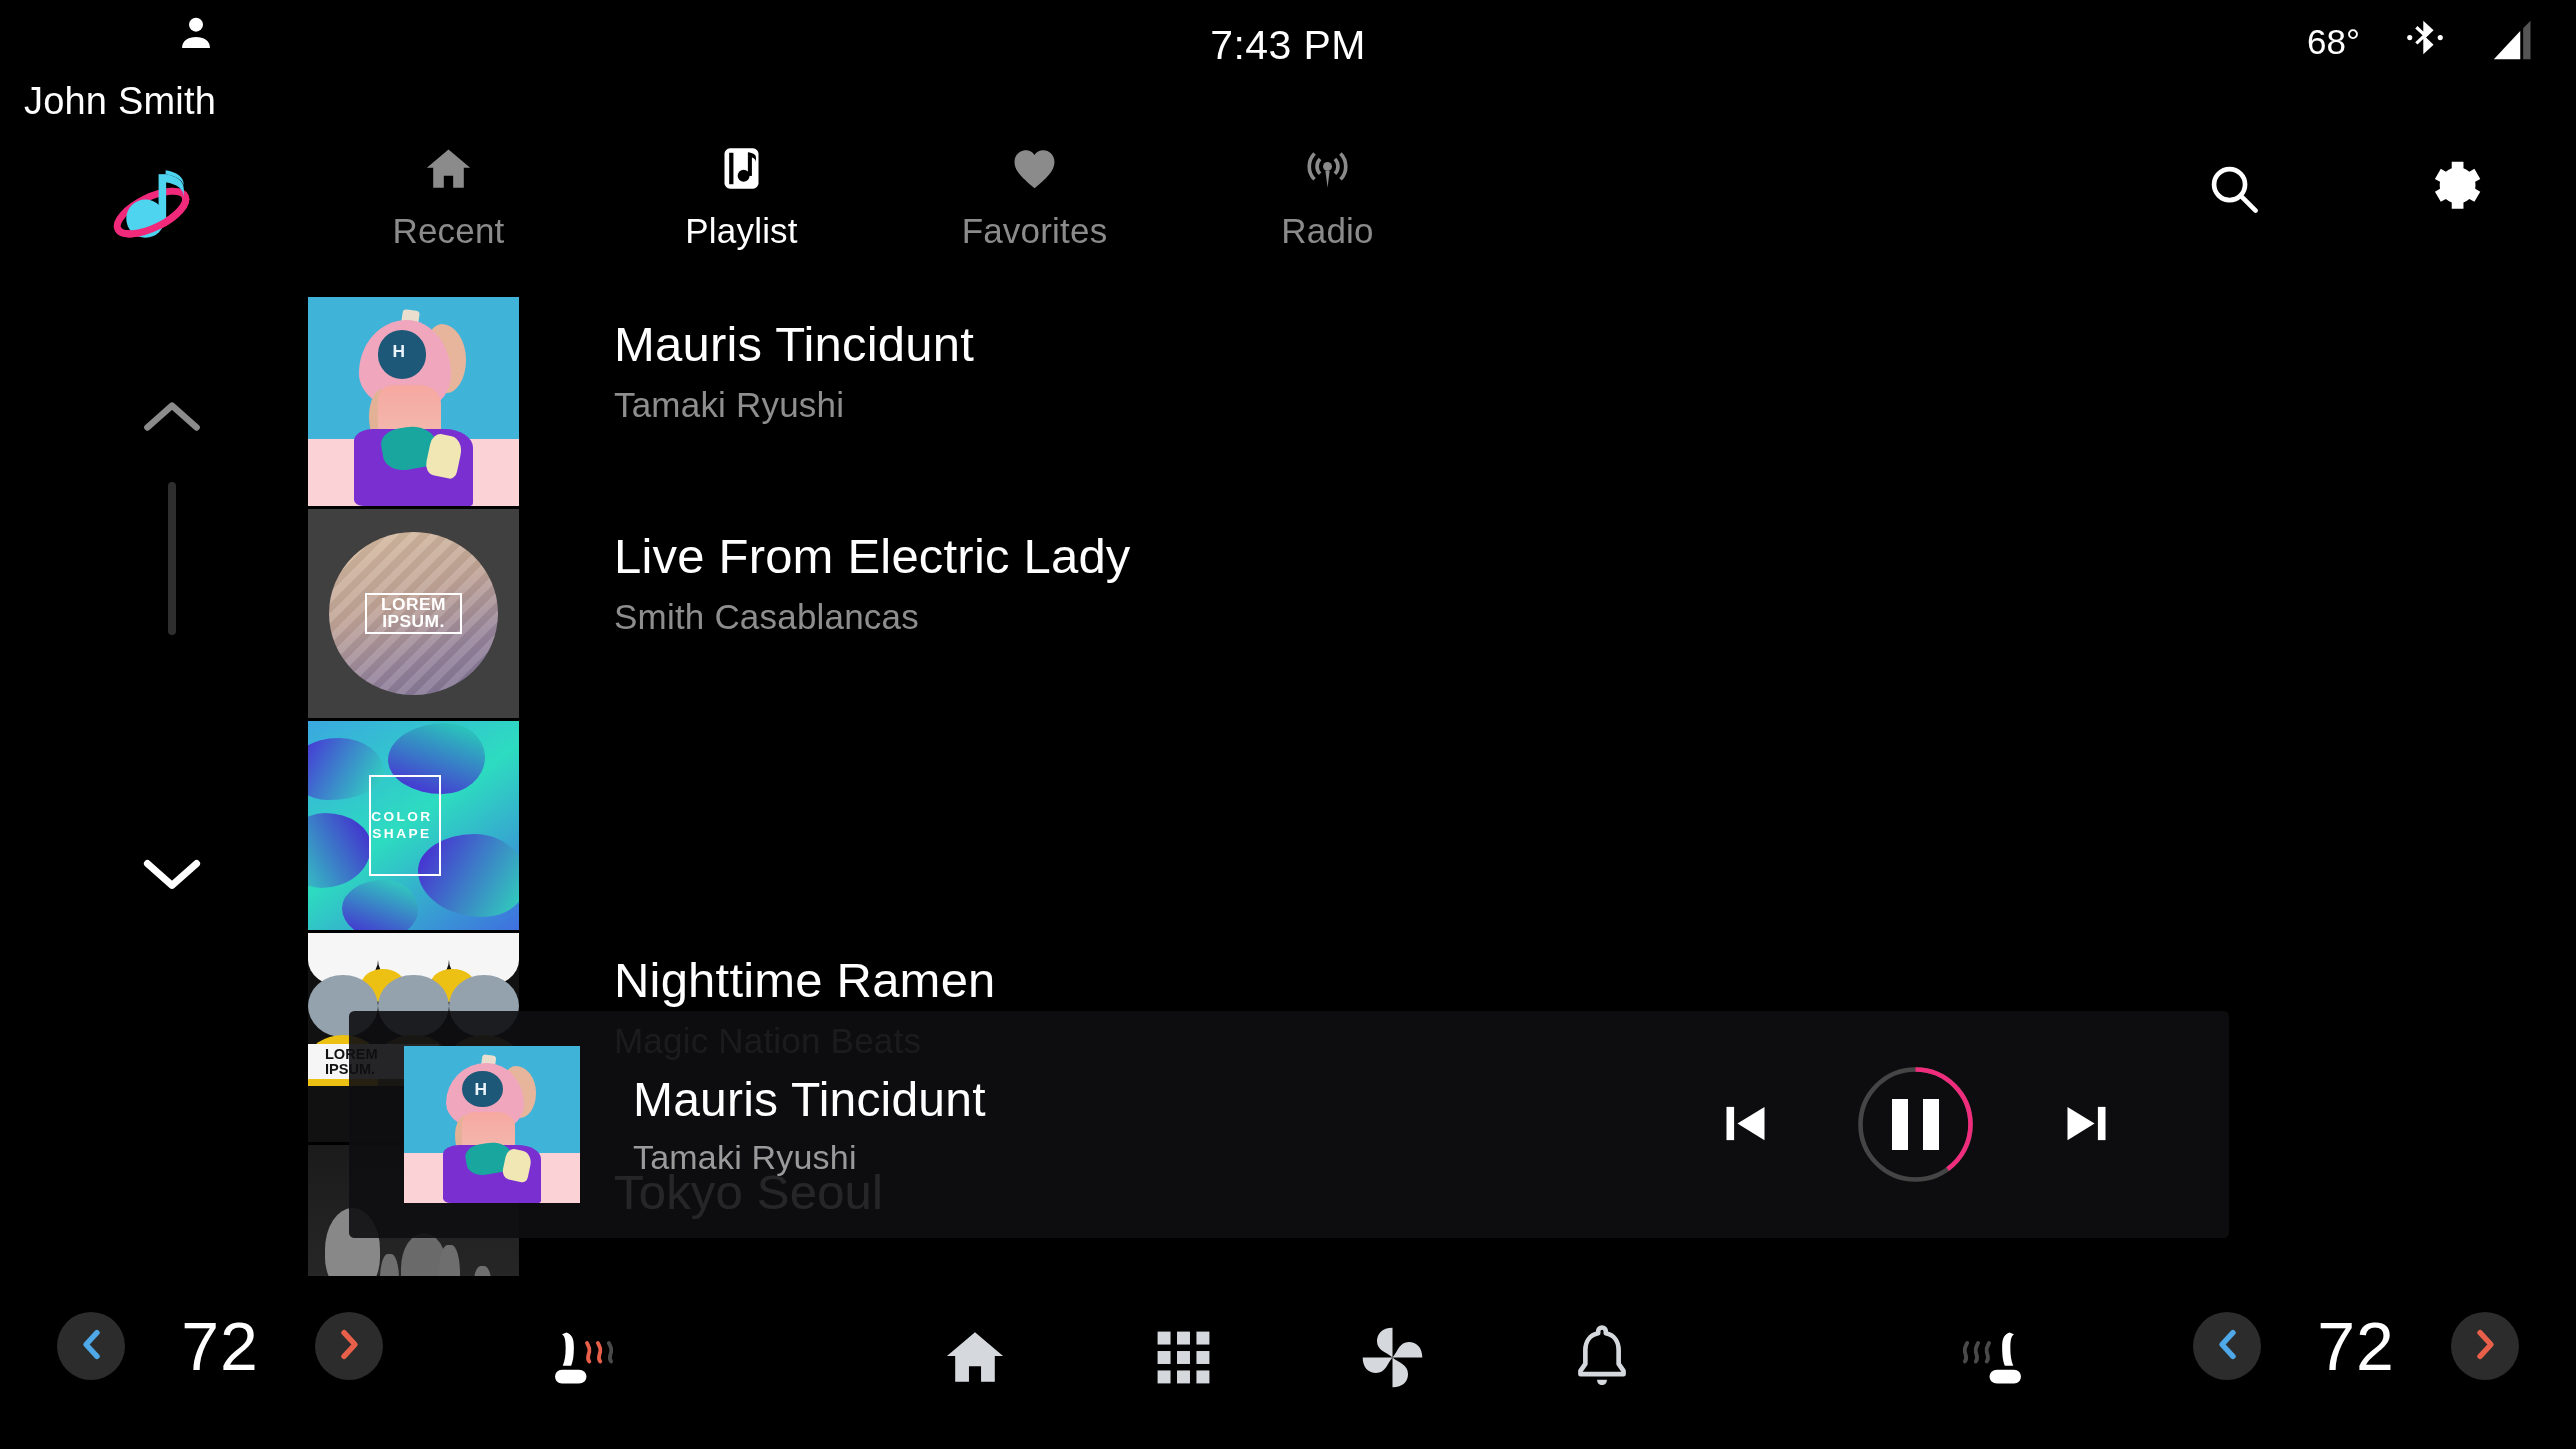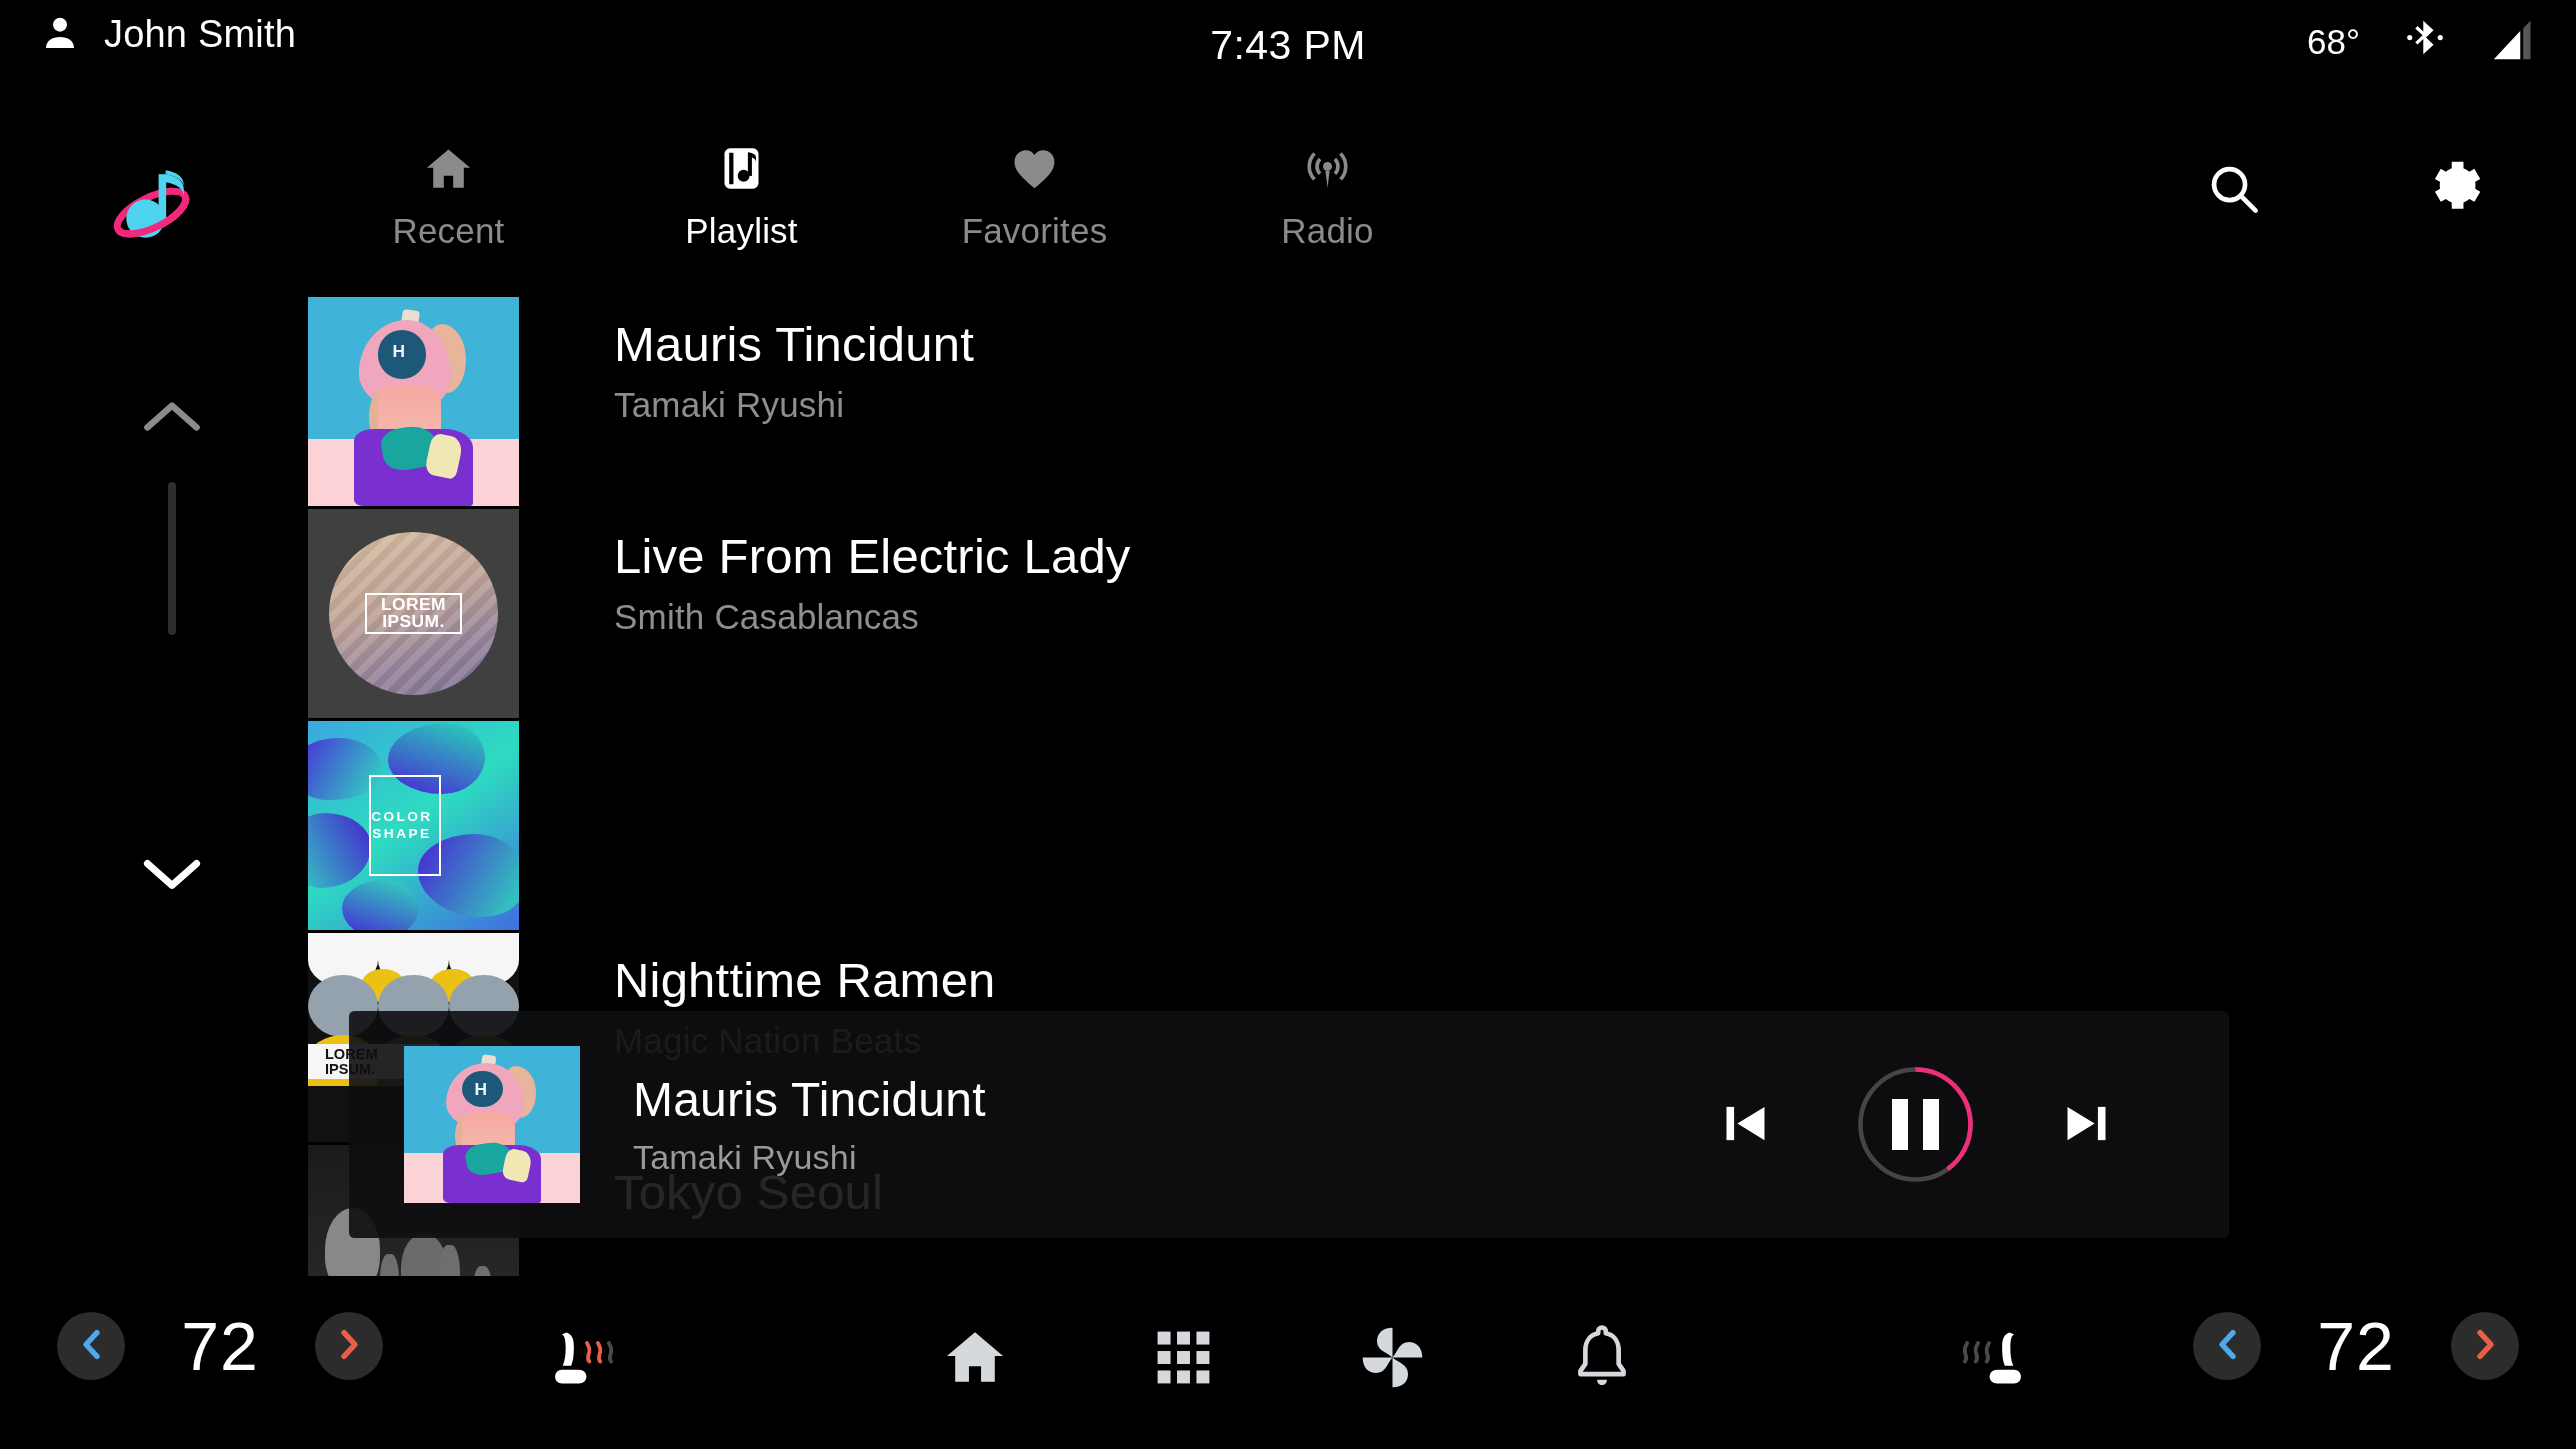--- a/index.html
+++ b/index.html
@@ -6,21 +6,21 @@
   html,body {
     width:2576px; height:1449px;
     background:#000; overflow:hidden;
     font-family:"Liberation Sans", sans-serif;
     -webkit-font-smoothing:antialiased;
   }
   #screen { position:relative; width:2576px; height:1449px; background:#000; }
 
   
   .statusbar { position:absolute; left:0; top:0; width:2576px; height:71px; }
-  .sb-user { position:absolute; left:40px; top:12.8px; display:flex; align-items:flex-end; gap:24px; }
+  .sb-user { position:absolute; left:24px; top:12.8px; display:flex; align-items:flex-end; gap:24px;flex-direction:column; }
   .sb-user .name { font-size:38px; color:#fff; letter-spacing:0.2px; }
   .sb-clock { position:absolute; left:0; right:0; top:22px; text-align:center;
               font-size:41px; color:#fff; letter-spacing:0.4px; }
   .sb-right { position:absolute; right:38px; top:16.5px; display:flex; align-items:center; gap:44px; }
   .sb-temp { font-size:35px; color:#fff; }
 
   
   .topnav { position:absolute; left:0; top:119px; width:2576px; height:156px; }
   .logo { position:absolute; left:101px; top:37px; width:101px; height:101px; }
   .tabs { position:absolute; left:302px; top:0; display:flex; }

